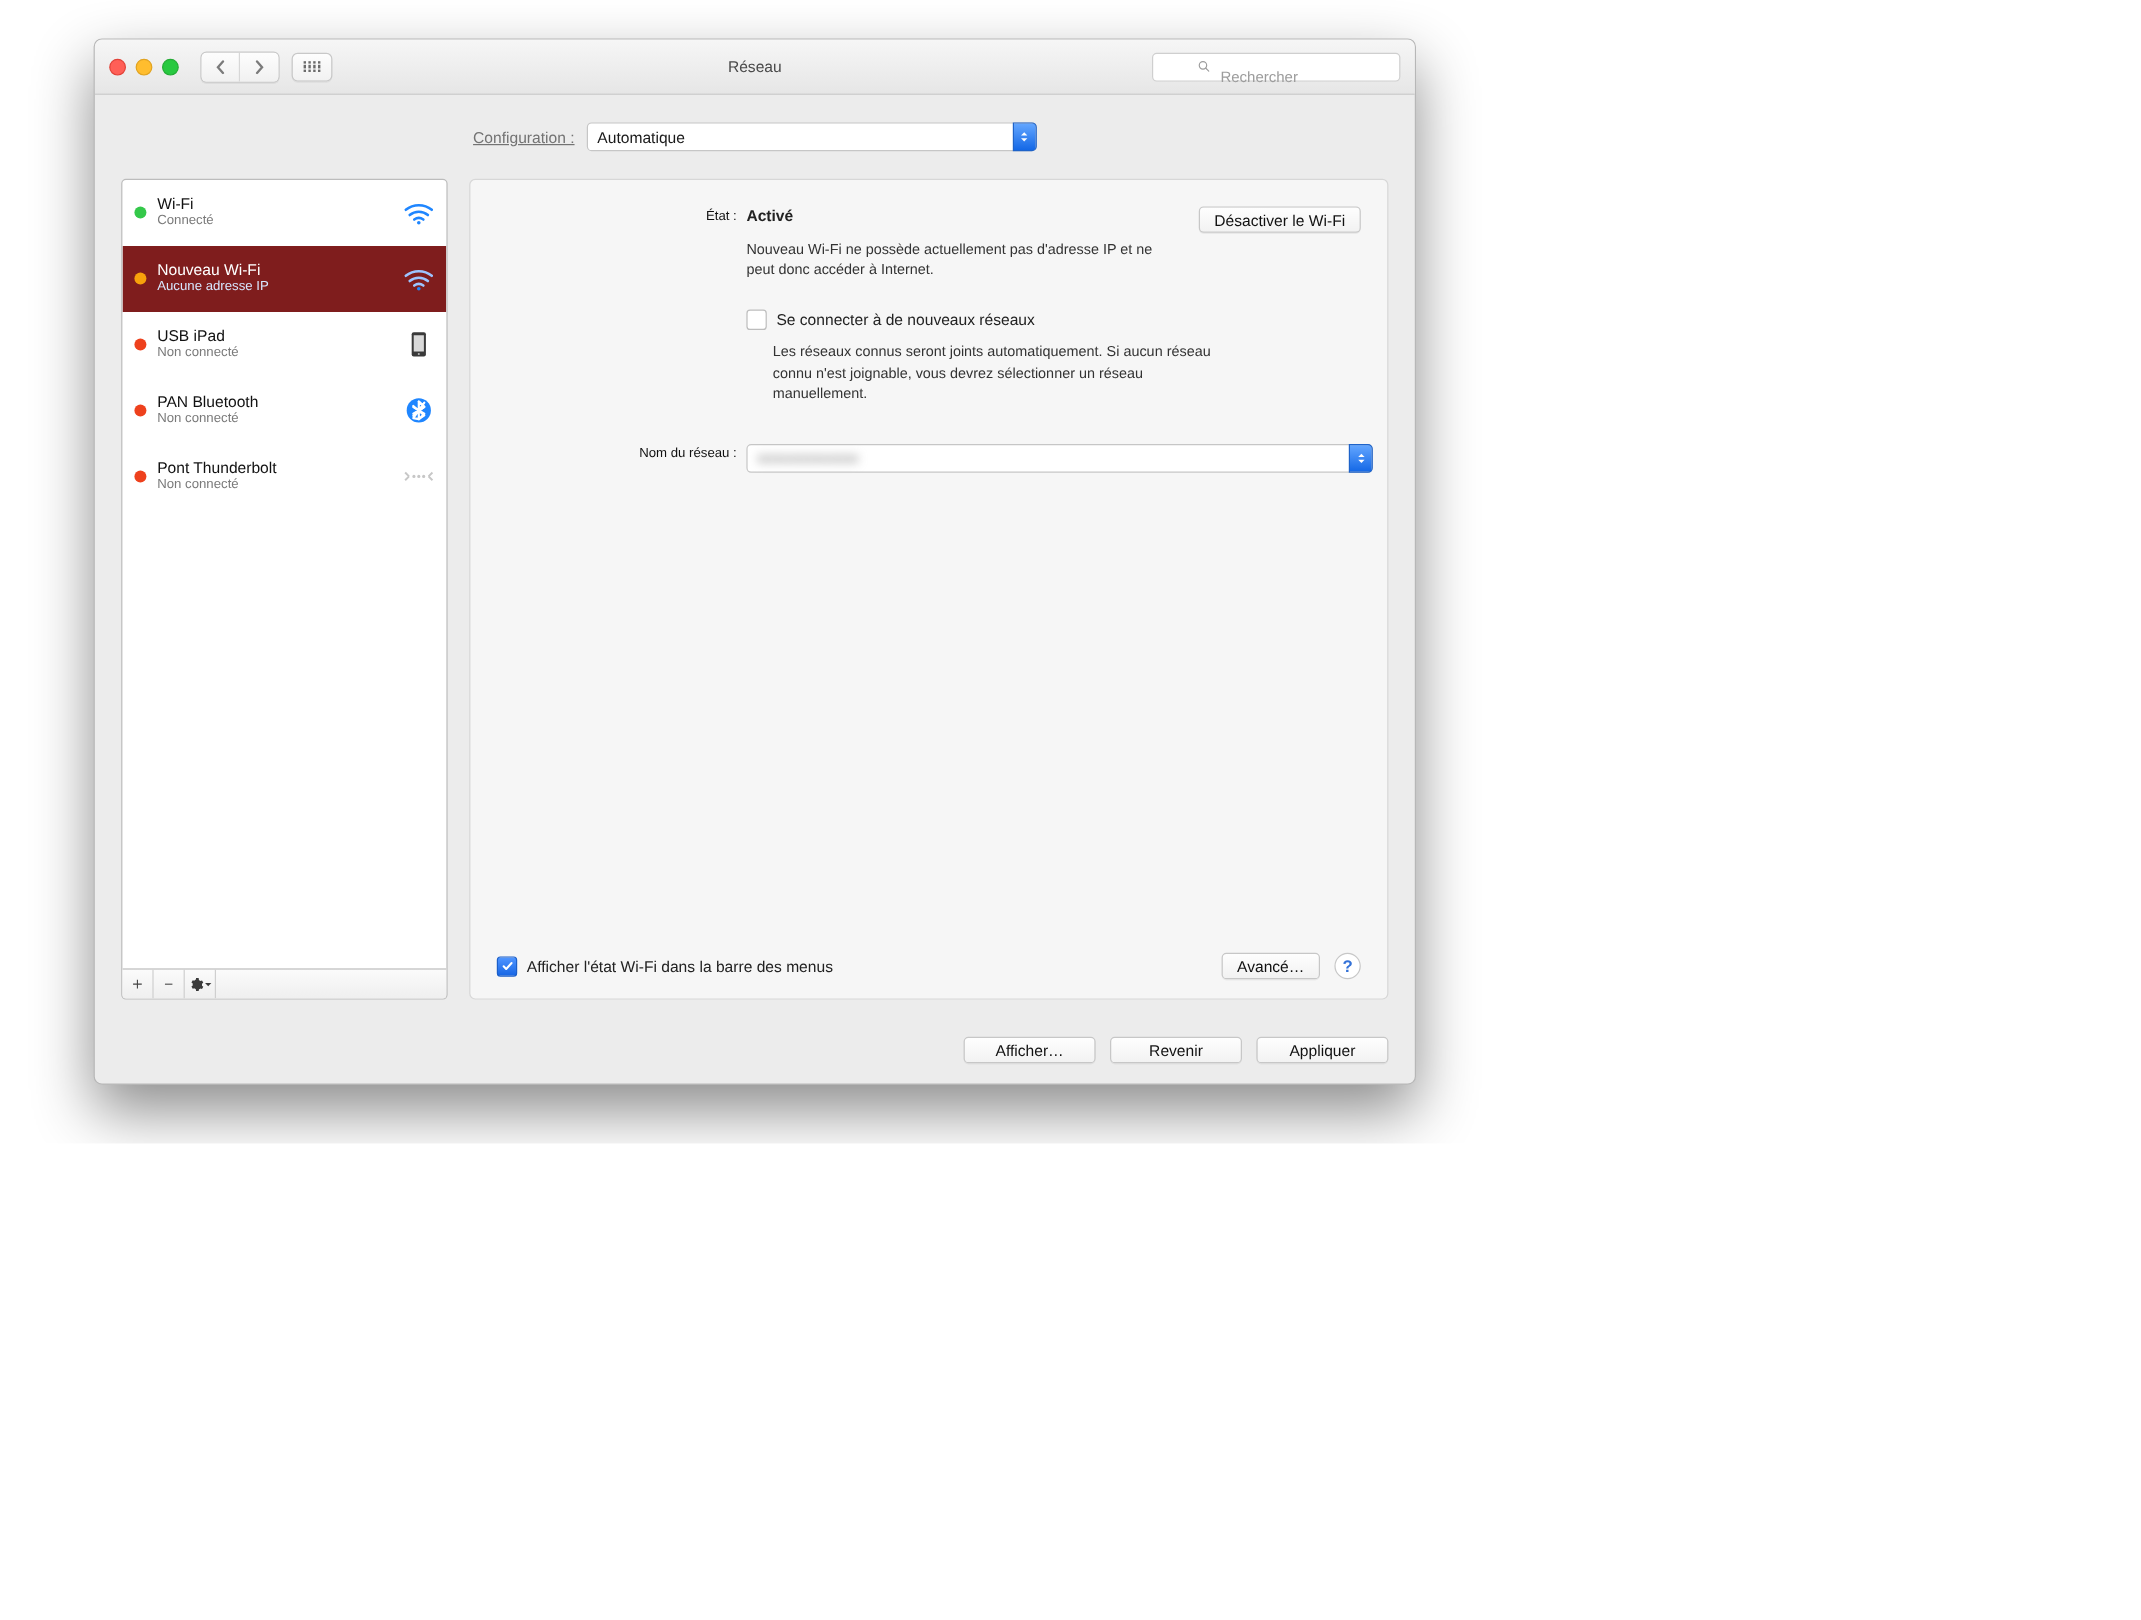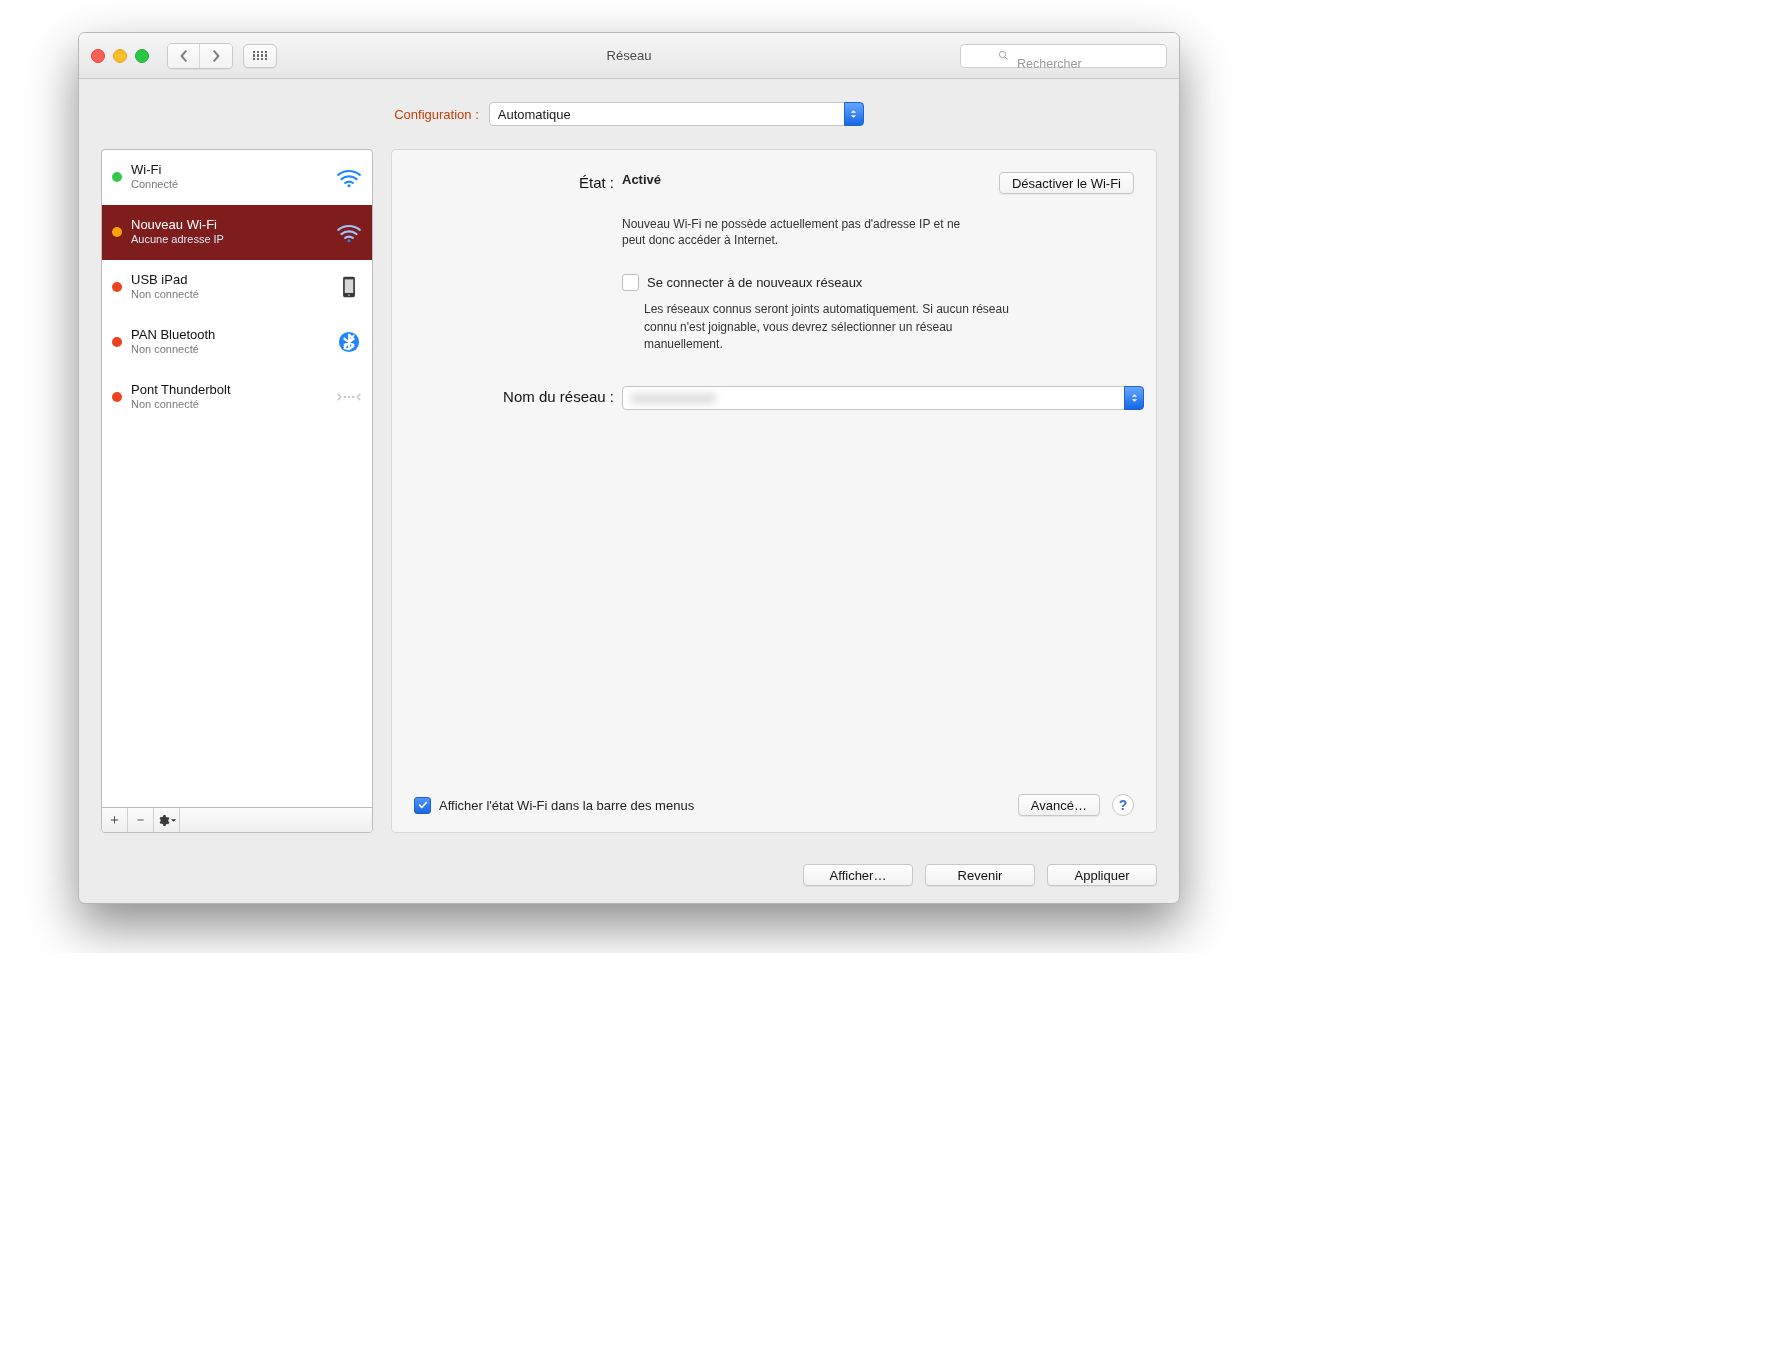--- a/index.html
+++ b/index.html
@@ -73,21 +73,21 @@
   }
   .search svg{width:11px;height:11px;fill:#9c9c9c;}
   .search input{border:none;outline:none;background:transparent;width:110px;font-size:12.5px;color:#333;margin-top:16px;}
   .search input::placeholder{color:#9c9c9c;}
 
   
   .configrow{
     height:70px;flex:0 0 70px;
     display:flex;align-items:center;justify-content:center;gap:10px;
   }
-  .configrow label{color:#c2410c;font-size:13px;}
+  .configrow label{color:#737373;font-size:13px;text-decoration:underline;}
   .popup{
     width:365px;height:22px;background:#fff;border:1px solid #c6c6c6;border-radius:4px;
     display:flex;align-items:center;position:relative;color:#1a1a1a;font-size:13px;
     padding-left:8px;
   }
   .popup .stepper, .select .stepper{
     position:absolute;right:-1px;top:-1px;bottom:-1px;width:18px;
     background:linear-gradient(#63a6ff,#1468e6);
     border-radius:0 4px 4px 0;display:flex;flex-direction:column;align-items:center;justify-content:center;
     gap:0;
@@ -133,21 +133,21 @@
     display:flex;align-items:center;justify-content:center;color:#454545;font-size:14px;
   }
 
   
   .detail{
     flex:1;background:#f6f6f6;border:1px solid #d7d7d7;border-radius:5px;
     padding:22px 22px 16px 22px;position:relative;
     display:flex;flex-direction:column;gap:8px;
   }
   .row{display:flex;align-items:flex-start;}
-  .row .lab{flex:0 0 200px;text-align:right;padding-right:8px;color:#111;font-size:15px;padding-top:2px;}
+  .row .lab{flex:0 0 200px;text-align:right;padding-right:8px;color:#111;font-size:11px;padding-top:2px;}
   .row .val{flex:1;}
   .bold{font-weight:600;}
   .note{font-size:12px;color:#333;line-height:1.35;}
   .btn{
     height:22px;padding:0 12px;background:linear-gradient(#fefefe,#f2f2f2);
     border:1px solid #c7c7c7;border-radius:4px;font-size:13px;color:#111;
     box-shadow:0 1px 0 rgba(0,0,0,.05);
     display:inline-flex;align-items:center;justify-content:center;white-space:nowrap;
   }
   .status-row{display:flex;}
@@ -362,21 +362,21 @@
 
           <div class="row">
             <div class="lab">État :</div>
             <div class="val">
               <div class="status-row">
                 <span class="bold">Activé</span>
                 <span class="right">
                   <button class="btn">Désactiver le Wi-Fi</button>
                 </span>
               </div>
-              <div class="note" style="margin-top:22px;max-width:340px;">Nouveau Wi-Fi ne possède actuellement pas d'adresse IP et ne peut donc accéder à Internet.</div>
+              <div class="note" style="margin-top:6px;max-width:340px;">Nouveau Wi-Fi ne possède actuellement pas d'adresse IP et ne peut donc accéder à Internet.</div>
             </div>
           </div>
 
           <div class="row" style="margin-top:18px;">
             <div class="lab"></div>
             <div class="val">
               <label style="display:flex;align-items:center;">
                 <span class="check"></span>
                 <span>Se connecter à de nouveaux réseaux</span>
               </label>

